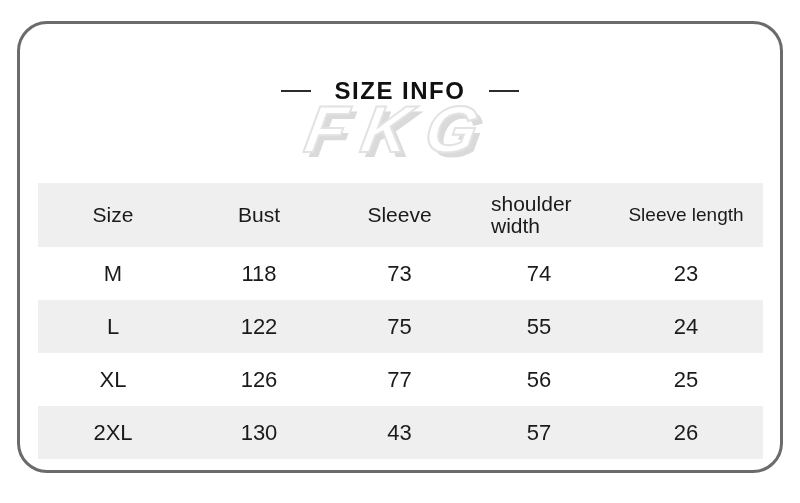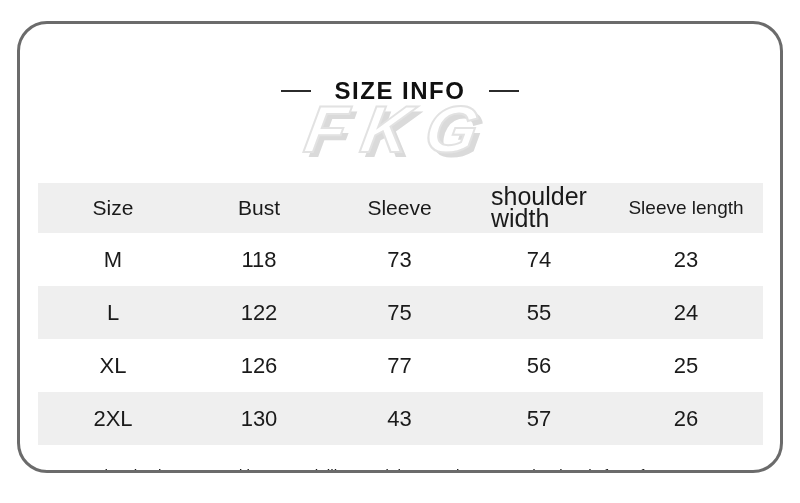--- a/index.html
+++ b/index.html
@@ -29,31 +29,31 @@
   .title {
     font-size:24px; font-weight:bold; letter-spacing:1.5px; color:#111111;
     line-height:26px;
   }
   .dash { width:30px; height:2.5px; background:#2b2b2b; margin:0 24px; }
 
   
   table.size-table {
     margin-left:18px; width:725px; border-collapse:collapse; table-layout:fixed;
   }
-  thead tr { height:50px; background:#efefef; }
+  thead tr { height:64px; background:#efefef; }
   tbody tr { height:53px; background:#ffffff; }
   tbody tr.stripe { background:#efefef; }
   th, td {
     text-align:center; vertical-align:middle;
     font-weight:normal; color:#1a1a1a; padding:0;
   }
   th { font-size:21px; }
   th.th-small { font-size:19px;margin-top:12px; }
   th .wrap2 {
-    display:inline-block; width:96px; text-align:left; line-height:22px; font-size:25px;
+    display:inline-block; width:96px; text-align:left; line-height:22px; font-size:21px;
   }
   td { font-size:22px; }
 
   
   .footnote { margin:19px 0 0 75px; width:645px; color:#1f1f1f; }
   .footnote span { display:block; font-size:15.5px; line-height:21px; }
 </style>
 </head>
 <body>
 

